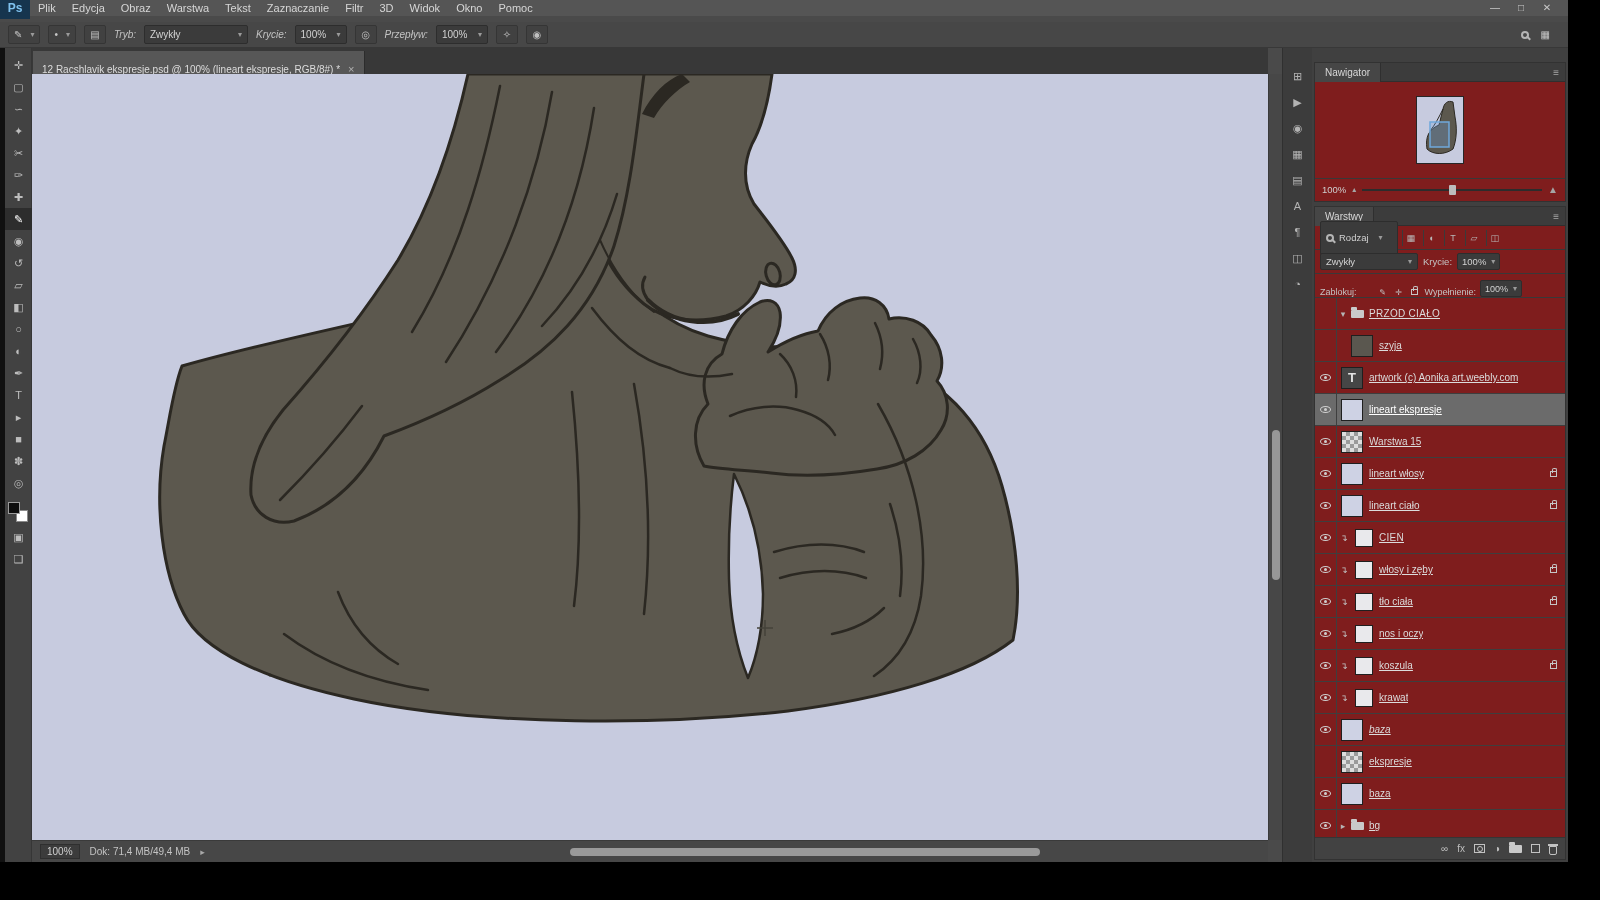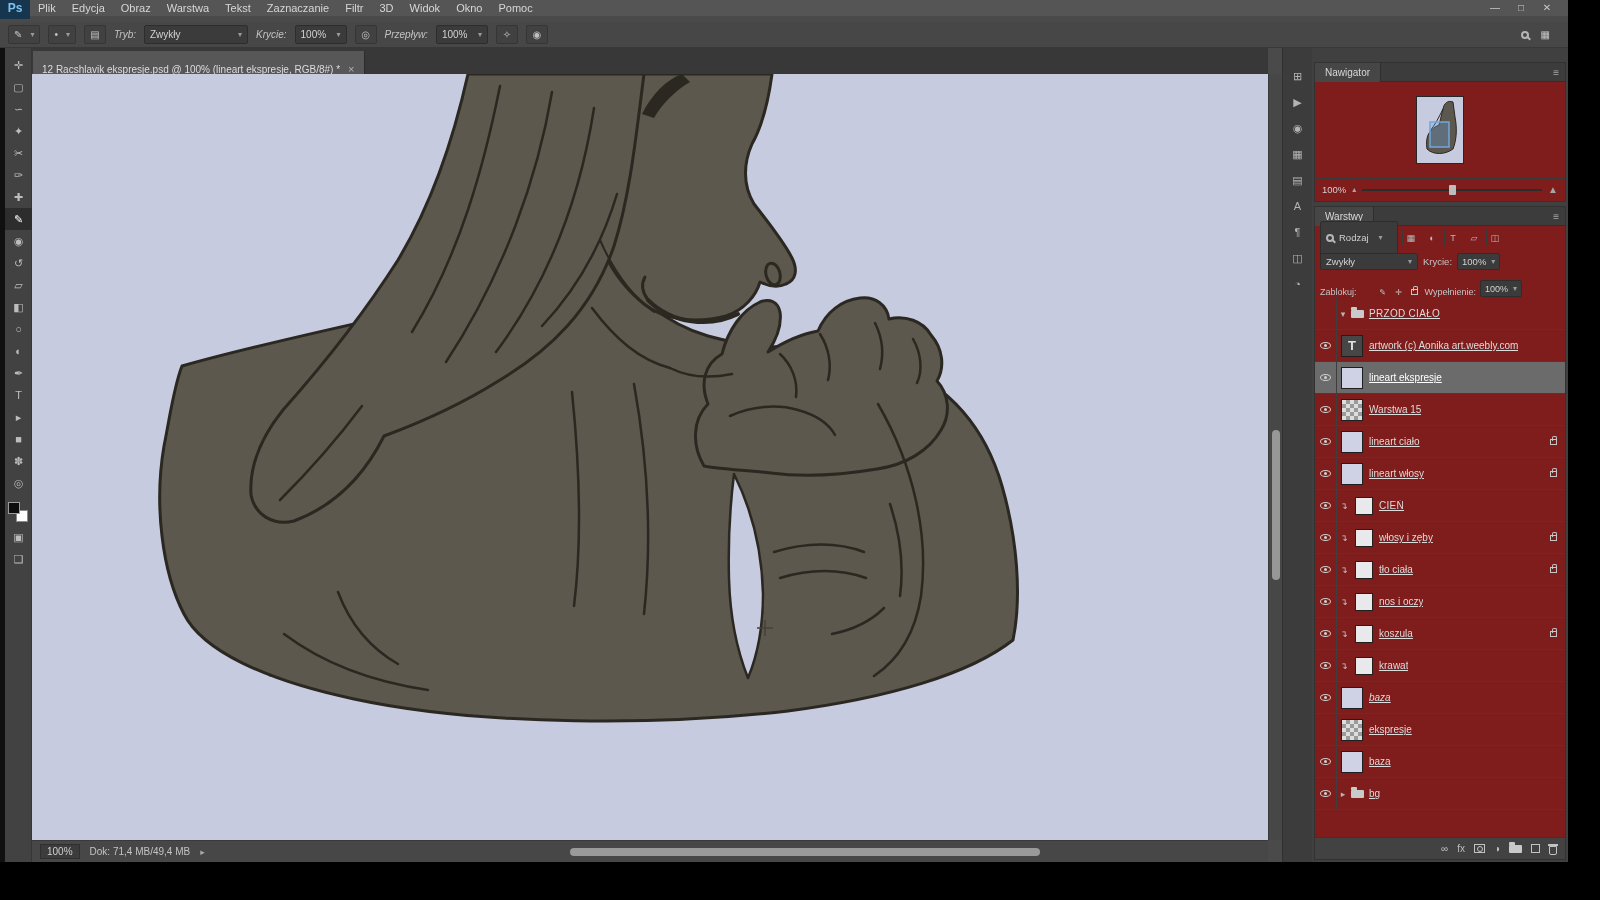--- a/index.html
+++ b/index.html
@@ -368,20 +368,26 @@
 
       <div class="lay-list">
 
         <div class="lrow">
           <span class="eyebox"></span>
           <span class="disc">▾</span>
           <span class="folder"></span>
           <span class="lname caps">PRZÓD CIAŁO</span>
         </div>
 
+        <div class="lrow">
+          <span class="eyebox"></span>
+          <span class="child-ind"></span>
+          <span class="thumb t-dark"></span>
+          <span class="lname">szyja</span>
+        </div>
 
         <div class="lrow">
           <span class="eyebox">
               <span class="eye"></span>
             </span>
           <span class="thumb thumb-text">T</span>
           <span class="lname">artwork (c) Aonika art.weebly.com</span>
         </div>
 
         <div class="lrow sel">
@@ -398,30 +404,30 @@
             </span>
           <span class="thumb t-check"></span>
           <span class="lname">Warstwa 15</span>
         </div>
 
         <div class="lrow">
           <span class="eyebox">
               <span class="eye"></span>
             </span>
           <span class="thumb t-lav"></span>
+          <span class="lname">lineart włosy</span>
+          <span class="row-lock"><span class="lockcss"></span></span>
+        </div>
+
+        <div class="lrow">
+          <span class="eyebox">
+              <span class="eye"></span>
+            </span>
+          <span class="thumb t-lav"></span>
           <span class="lname">lineart ciało</span>
-          <span class="row-lock"><span class="lockcss"></span></span>
-        </div>
-
-        <div class="lrow">
-          <span class="eyebox">
-              <span class="eye"></span>
-            </span>
-          <span class="thumb t-lav"></span>
-          <span class="lname">lineart włosy</span>
           <span class="row-lock"><span class="lockcss"></span></span>
         </div>
 
         <div class="lrow">
           <span class="eyebox">
               <span class="eye"></span>
             </span>
           <span class="clip">↴</span>
           <span class="thumb t-white"></span>
           <span class="lname caps">CIEŃ</span>

